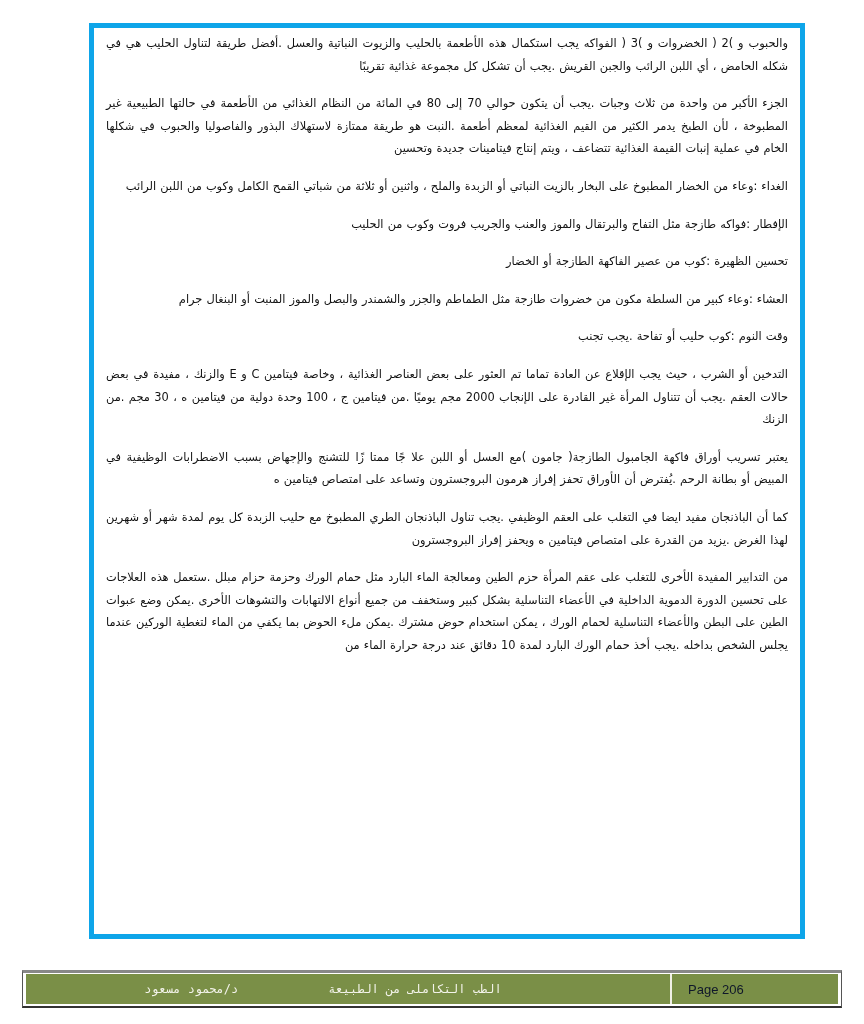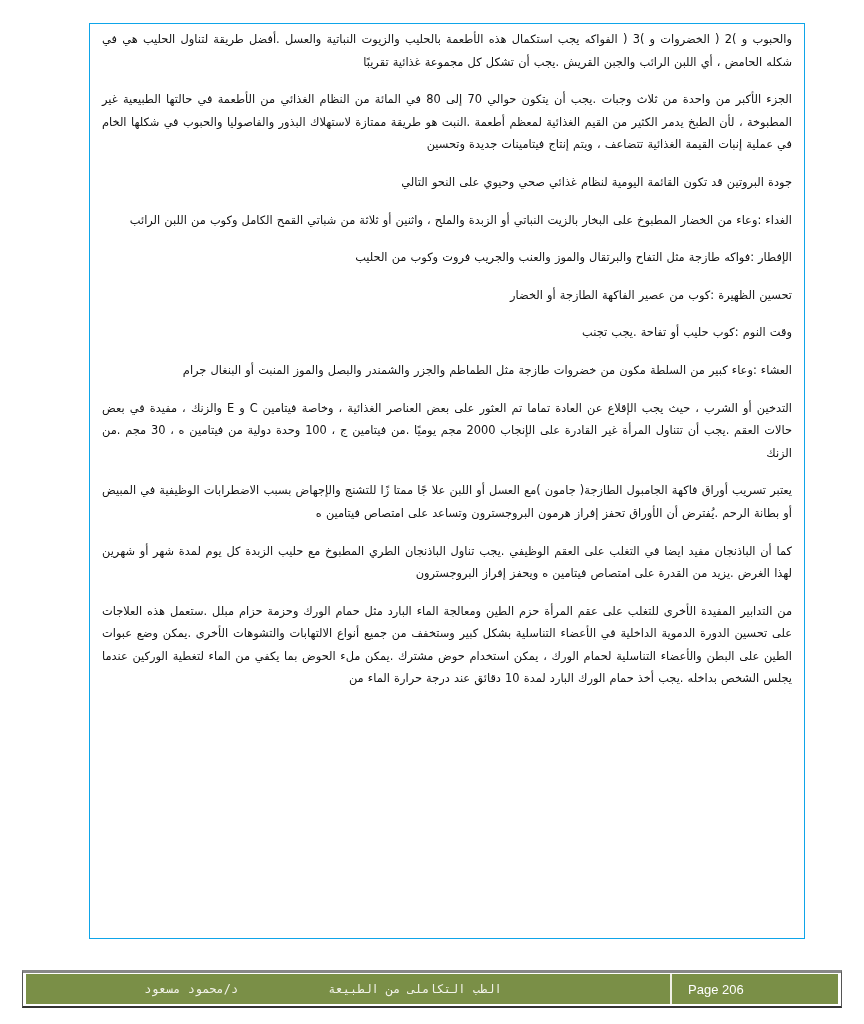--- a/index.html
+++ b/index.html
@@ -1,20 +1,20 @@
 <!DOCTYPE html>
 <html><head>
 <meta charset="utf-8">
 <style>
   html, body { margin: 0; padding: 0; background: #ffffff; }
   body { width: 864px; height: 1024px; position: relative; overflow: hidden; font-family: "DejaVu Sans", sans-serif; }
   .page { position: absolute; left: 0; top: 0; width: 864px; height: 1024px; background: #fff; }
   .text-box {
     position: absolute; left: 89px; top: 23px; width: 716px; height: 916px;
-    border: 1px solid #0ea5e9; box-sizing: border-box;
+    border: 5px solid #0ea5e9; box-sizing: border-box;
     padding: 4px 12px 0 12px; overflow: hidden;
   }
   .para {
     direction: rtl; text-align: justify; text-align-last: right;
     font-family: "DejaVu Sans", sans-serif; font-size: 11.4px; line-height: 22.6px;
     color: #111; margin: 0 0 15px 0; letter-spacing: -0.15px; word-spacing: 0.5px;
   }
   .footer {
     position: absolute; left: 22px; top: 970px; width: 820px; height: 38px;
     border: 1px solid #555; box-sizing: border-box; background: #fff;
@@ -25,36 +25,35 @@
     background: #7a8f47; display: flex;
   }
   .footer-title {
     flex: 1; display: flex; align-items: center; justify-content: center;
     color: #f3f3ea; font-family: "DejaVu Sans Mono", monospace; font-size: 12px;
     letter-spacing: 4px; direction: rtl; gap: 90px; padding-right: 50px;
   }
   .footer-divider { width: 2px; background: #f0f0e6; }
   .footer-page {
     width: 150px; display: flex; align-items: center; padding-left: 16px;
-    color: #ffffff; font-family: "Liberation Sans", sans-serif; font-size: 13px;
+    color: #0f172a; font-family: "Liberation Sans", sans-serif; font-size: 13px;
   }
 </style>
 </head>
 <body>
 
 <div class="page">
   <div class="text-box">
     <p class="para">والحبوب و )2 ( الخضروات و )3 ( الفواكه يجب استكمال هذه الأطعمة بالحليب والزيوت النباتية والعسل .أفضل طريقة لتناول الحليب هي في شكله الحامض ، أي اللبن الرائب والجبن القريش .يجب أن تشكل كل مجموعة غذائية تقريبًا</p>
     <p class="para">الجزء الأكبر من واحدة من ثلاث وجبات .يجب أن يتكون حوالي 70 إلى 80 في المائة من النظام الغذائي من الأطعمة في حالتها الطبيعية غير المطبوخة ، لأن الطبخ يدمر الكثير من القيم الغذائية لمعظم أطعمة .النبت هو طريقة ممتازة لاستهلاك البذور والفاصوليا والحبوب في شكلها الخام في عملية إنبات القيمة الغذائية تتضاعف ، ويتم إنتاج فيتامينات جديدة وتحسين</p>
-    <p class="para">جودة البروتين قد تكون القائمة اليومية لنظام غذائي صحي وحيوي على النحو التالي</p>
     <p class="para">الغداء :وعاء من الخضار المطبوخ على البخار بالزيت النباتي أو الزبدة والملح ، واثنين أو ثلاثة من شباتي القمح الكامل وكوب من اللبن الرائب</p>
     <p class="para">الإفطار :فواكه طازجة مثل التفاح والبرتقال والموز والعنب والجريب فروت وكوب من الحليب</p>
     <p class="para">تحسين الظهيرة :كوب من عصير الفاكهة الطازجة أو الخضار</p>
+    <p class="para">العشاء :وعاء كبير من السلطة مكون من خضروات طازجة مثل الطماطم والجزر والشمندر والبصل والموز المنبت أو البنغال جرام</p>
     <p class="para">وقت النوم :كوب حليب أو تفاحة .يجب تجنب</p>
-    <p class="para">العشاء :وعاء كبير من السلطة مكون من خضروات طازجة مثل الطماطم والجزر والشمندر والبصل والموز المنبت أو البنغال جرام</p>
     <p class="para">التدخين أو الشرب ، حيث يجب الإقلاع عن العادة تماما تم العثور على بعض العناصر الغذائية ، وخاصة فيتامين C و E والزنك ، مفيدة في بعض حالات العقم .يجب أن تتناول المرأة غير القادرة على الإنجاب 2000 مجم يوميًا .من فيتامين ج ، 100 وحدة دولية من فيتامين ه ، 30 مجم .من الزنك</p>
     <p class="para">يعتبر تسريب أوراق فاكهة الجامبول الطازجة( جامون )مع العسل أو اللبن علا جًا ممتا زًا للتشنج والإجهاض بسبب الاضطرابات الوظيفية في المبيض أو بطانة الرحم .يُفترض أن الأوراق تحفز إفراز هرمون البروجسترون وتساعد على امتصاص فيتامين ه</p>
     <p class="para">كما أن الباذنجان مفيد ايضا في التغلب على العقم الوظيفي .يجب تناول الباذنجان الطري المطبوخ مع حليب الزبدة كل يوم لمدة شهر أو شهرين لهذا الغرض .يزيد من القدرة على امتصاص فيتامين ه ويحفز إفراز البروجسترون</p>
     <p class="para">من التدابير المفيدة الأخرى للتغلب على عقم المرأة حزم الطين ومعالجة الماء البارد مثل حمام الورك وحزمة حزام مبلل .ستعمل هذه العلاجات على تحسين الدورة الدموية الداخلية في الأعضاء التناسلية بشكل كبير وستخفف من جميع أنواع الالتهابات والتشوهات الأخرى .يمكن وضع عبوات الطين على البطن والأعضاء التناسلية لحمام الورك ، يمكن استخدام حوض مشترك .يمكن ملء الحوض بما يكفي من الماء لتغطية الوركين عندما يجلس الشخص بداخله .يجب أخذ حمام الورك البارد لمدة 10 دقائق عند درجة حرارة الماء من</p>
   </div>
 
   <div class="footer">
     <div class="footer-inner">
       <div class="footer-title">
         <span>الطب التكاملى من الطبيعة</span>

